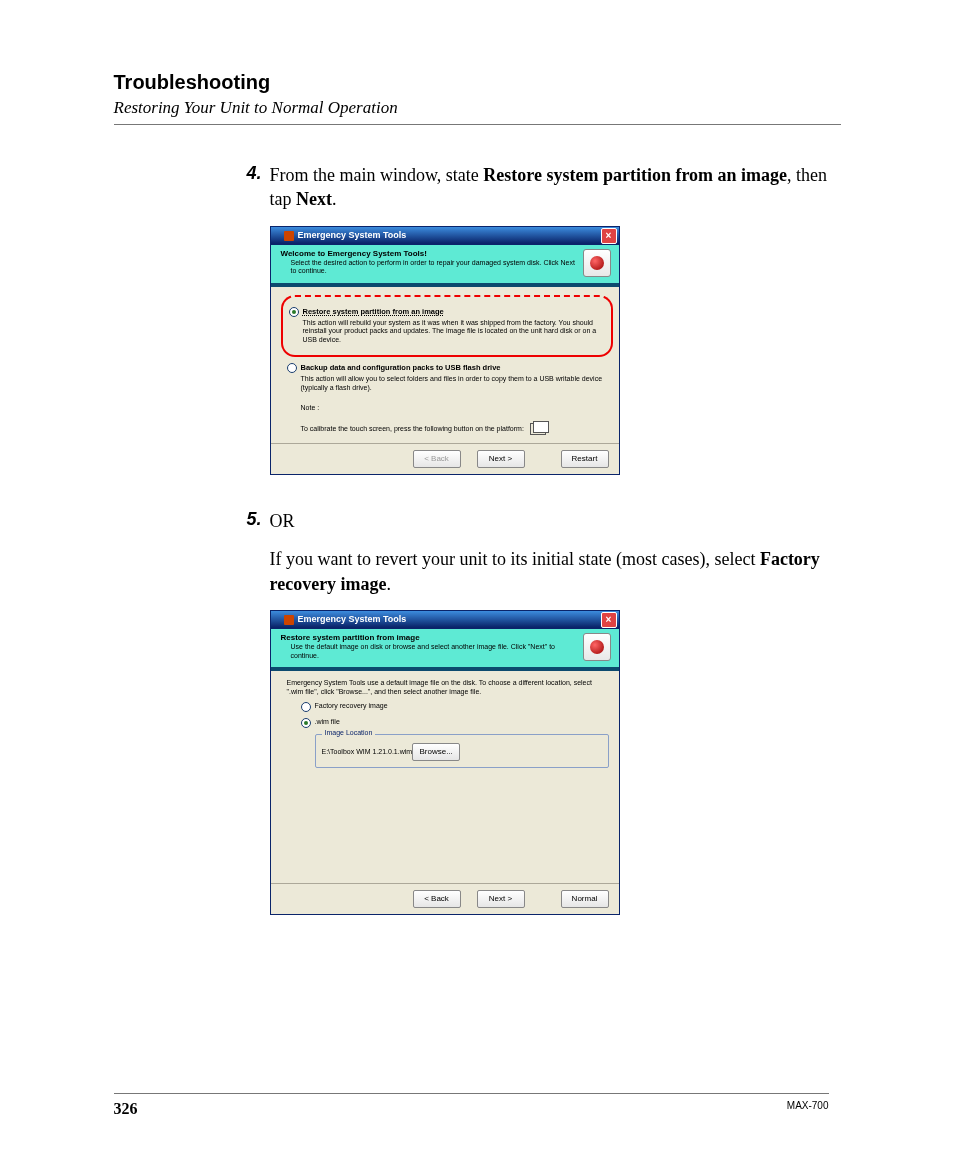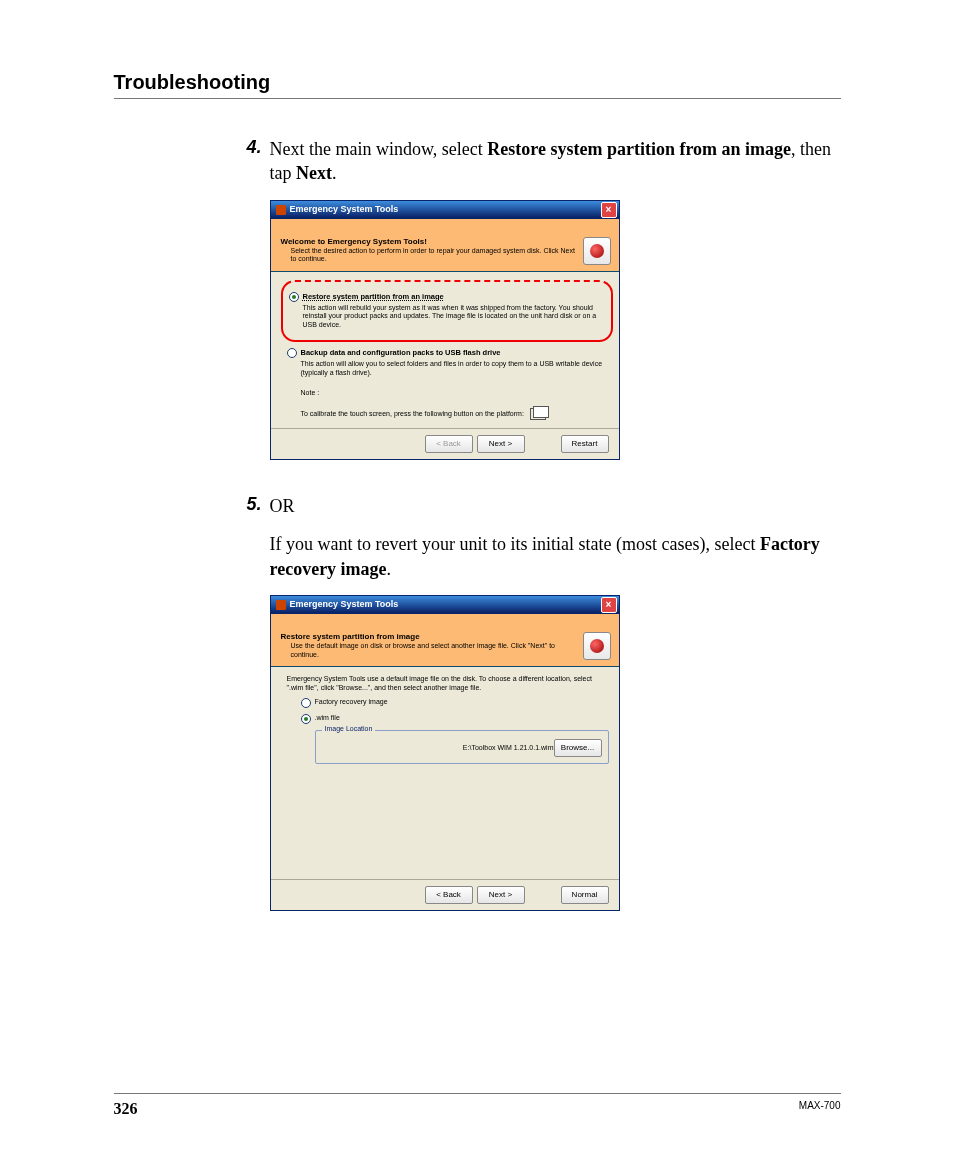--- a/index.html
+++ b/index.html
@@ -9,72 +9,73 @@
 .hdr-rule{border:none;border-top:1px solid #777;margin:0}
 .steps{margin-top:38px;margin-left:116px;margin-right:6px}
 .step{display:flex;margin-bottom:14px}
 .step-num{flex:0 0 32px;font-family:Helvetica,Arial,sans-serif;font-weight:700;font-style:italic;font-size:18px;text-align:right;padding-right:8px}
 .step-body{flex:1;font-size:18px;line-height:1.35}
 .step-body b{font-weight:700}
 .para{margin-bottom:14px}
 
 
 .dlg{width:348px;margin:12px 0 20px 0;border:1px solid #0a246a;font-family:Tahoma,Arial,sans-serif;font-size:8px;color:#000;background:#ece9d8;line-height:1.25}
-.dlg .titlebar{display:flex;align-items:center;justify-content:space-between;height:18px;background:linear-gradient(#3c8cde,#0a246a 90%);color:#fff;padding:0 2px 0 5px;font-weight:700;font-size:9px}
+.dlg .titlebar{display:flex;align-items:center;justify-content:space-between;height:18px;background:linear-gradient(#3c8cde,#0a246a 90%);color:#fff;padding:0 2px 0 13px;font-weight:700;font-size:9px}
 .dlg .titlebar .ticon{width:10px;height:10px;background:#c40;border-radius:1px;margin-right:4px;display:inline-block}
 .dlg .titlebar .ttl{flex:1}
 .dlg .close{width:14px;height:14px;background:#e04343;color:#fff;border:1px solid #fff;border-radius:2px;display:flex;align-items:center;justify-content:center;font-size:10px;line-height:1}
-.dlg .banner{display:flex;padding:18px 8px 6px 10px;background:#fdba74;border-bottom:1px solid #0c4a6e}
+.dlg .banner{display:flex;padding:4px 8px 6px 10px;background:#5eead4;border-bottom:4px solid #0c4a6e}
 .dlg .banner .btxt{flex:1}
 .dlg .banner .btxt .bt{font-weight:700;font-size:8px}
 .dlg .banner .btxt .bd{font-size:7px;margin-left:10px;color:#000}
 .dlg .banner .bicon{width:26px;height:26px;border:1px solid #888;border-radius:3px;background:linear-gradient(#fff,#e8e8e8);display:flex;align-items:center;justify-content:center}
 .dlg .banner .bicon::after{content:"";width:14px;height:14px;border-radius:50%;background:radial-gradient(circle at 35% 35%,#f66,#900)}
 .dlg .content{padding:6px 10px 8px 16px;font-size:7px}
 .opt{margin:6px 0 6px 0}
 .opt .rad{display:inline-block;width:8px;height:8px;border:1px solid #1a3e6e;border-radius:50%;vertical-align:top;margin-right:4px;position:relative;background:#fff}
 .opt .rad.sel::after{content:"";position:absolute;left:2px;top:2px;width:4px;height:4px;border-radius:50%;background:#2a7a2a}
 .opt .olbl{font-weight:700;font-size:7.5px}
 .opt .odesc{margin:2px 0 0 14px;font-size:7px;color:#000}
 .highlight-box{border:2px solid #e00;border-radius:14px;padding:4px 6px;margin:2px -4px 6px -6px;border-top-style:dashed}
 .note-row{display:flex;align-items:center;margin-top:10px;margin-left:14px}
 .note-row .nicon{width:14px;height:10px;border:1px solid #555;margin-left:6px;position:relative}
 .note-row .nicon::after{content:"";position:absolute;left:2px;top:-3px;width:14px;height:10px;border:1px solid #555;background:#fff}
 .dlg .btnbar{border-top:1px solid #aca899;padding:6px 10px;display:flex;justify-content:flex-end;gap:36px}
-.dlg .btnbar .grp{display:flex;gap:4px}
+.dlg .btnbar .grp{display:flex;gap:16px}
 .xpbtn{min-width:46px;height:16px;border:1px solid #888;border-radius:2px;background:linear-gradient(#fff,#e6e6e6);font-size:8px;display:flex;align-items:center;justify-content:center;color:#000}
 .xpbtn.dis{color:#9a9a9a}
 .smalltxt{font-size:7px;margin:2px 0 6px 0}
 .fieldset{border:1px solid #8aa0c8;border-radius:2px;margin:4px 0 0 14px;padding:8px 6px 6px 6px;position:relative}
 .fieldset .legend{position:absolute;top:-6px;left:6px;background:#ece9d8;padding:0 3px;color:#0a246a;font-size:7px}
-.fieldset .row{display:flex;align-items:center;justify-content:flex-end}
+.fieldset .row{display:flex;align-items:center;justify-content:flex-start}
 .fieldset .path{font-size:7px}
 
-.footer{position:absolute;left:70px;right:70px;bottom:54px}
+.footer{position:absolute;left:70px;right:82px;bottom:54px}
 .footer hr{border:none;border-top:1px solid #777;margin:0 0 6px 0}
 .footer .frow{display:flex;justify-content:space-between;font-size:14px}
 .footer .pg{font-weight:700;font-family:Georgia,serif;font-size:16px}
 .footer .model{font-family:Helvetica,Arial,sans-serif;font-size:10px}
 </style>
 </head>
 <body>
 
 <div class="page">
   <div>
     <p class="hdr-title">Troubleshooting</p>
+    <p class="hdr-sub">Restoring Your Unit to Normal Operation</p>
     <hr class="hdr-rule">
   </div>
 
   <div class="steps">
 
     <div class="step">
       <div class="step-num">4.</div>
       <div class="step-body">
         <div class="para">
-          <span>Next the main window, select </span><b>Restore system partition from an image</b><span>, then tap </span><b>Next</b><span>.</span>
+          <span>From the main window, state </span><b>Restore system partition from an image</b><span>, then tap </span><b>Next</b><span>.</span>
         </div>
 
         <div class="dlg">
           <div class="titlebar">
             <span class="ticon"></span>
             <span class="ttl">Emergency System Tools</span>
             <span class="close">×</span>
           </div>
           <div class="banner">
             <div class="btxt">

